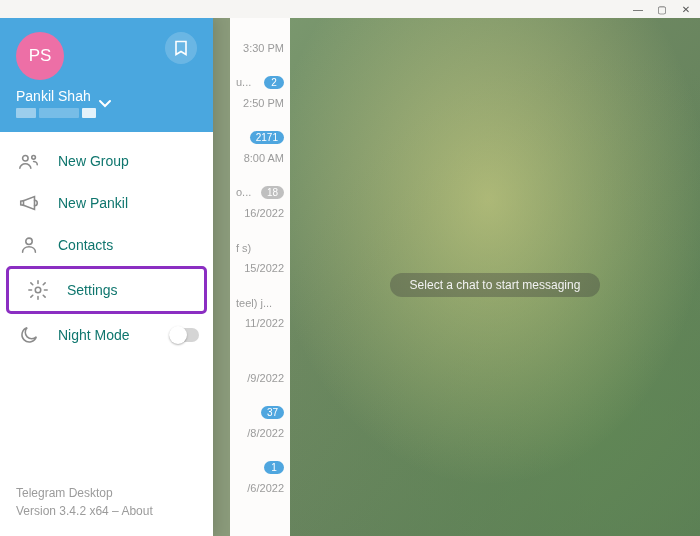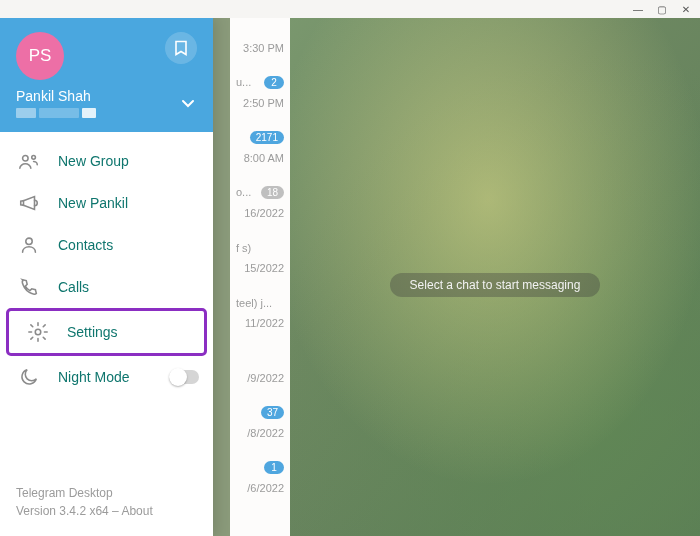--- a/index.html
+++ b/index.html
@@ -69,21 +69,21 @@
 .avatar {
   width: 48px; height: 48px; border-radius: 50%;
   background: #ed6fa6; display: flex; align-items: center; justify-content: center;
   font-size: 17px; font-weight: 500; color: #fff;
 }
 .bookmark {
   width: 32px; height: 32px; border-radius: 50%;
   background: rgba(255,255,255,0.18);
   display: flex; align-items: center; justify-content: center; cursor: pointer;
 }
-.hdr-name-row { display: flex; justify-content: space-between; align-items: center; }
+.hdr-name-row { display: flex; justify-content: flex-start; align-items: center; }
 .hdr-name { font-size: 14px; font-weight: 500; }
 .hdr-sub { display: flex; gap: 3px; margin-top: 4px; }
 .blur { background: rgba(255,255,255,0.45); height: 10px; border-radius: 1px; }
 .blur.b1 { width: 20px; }
 .blur.b2 { width: 40px; background: rgba(255,255,255,0.25); }
 .blur.b3 { width: 14px; background: rgba(255,255,255,0.85); }
 .chevron { cursor: pointer; }
 .menu { flex: 1; padding: 8px 0; }
 .menu-item {
   display: flex; align-items: center; gap: 18px;
@@ -239,28 +239,20 @@
         </div>
         <div class="menu-item">
           <span class="mi-icon">
               <svg width="22" height="22" viewBox="0 0 24 24" fill="none" stroke="#8b8b8b" stroke-width="1.7" stroke-linecap="round">
                 <circle cx="12" cy="8" r="3.5"></circle>
                 <path d="M5 20c0-3.5 3-6 7-6s7 2.5 7 6"></path>
               </svg>
             </span>
           <span class="mi-label">Contacts</span>
         </div>
-        <div class="menu-item">
-          <span class="mi-icon">
-              <svg width="22" height="22" viewBox="0 0 24 24" fill="none" stroke="#8b8b8b" stroke-width="1.7" stroke-linecap="round">
-                <path d="M5 4l4 1 1 4-2 2c1 2 3 4 5 5l2-2 4 1 1 4c-1 1-3 1-5 0-4-1.5-8-5.5-9.5-9.5-1-2-1-4 0-5z"></path>
-              </svg>
-            </span>
-          <span class="mi-label">Calls</span>
-        </div>
         <div class="menu-item highlighted highlight-box">
           <span class="mi-icon">
               <svg width="22" height="22" viewBox="0 0 24 24" fill="none" stroke="#8b8b8b" stroke-width="1.7" stroke-linecap="round">
                 <circle cx="12" cy="12" r="3"></circle>
                 <path d="M12 2v3M12 19v3M4.2 4.2l2.1 2.1M17.7 17.7l2.1 2.1M2 12h3M19 12h3M4.2 19.8l2.1-2.1M17.7 6.3l2.1-2.1"></path>
               </svg>
             </span>
           <span class="mi-label">Settings</span>
         </div>
         <div class="menu-item">

